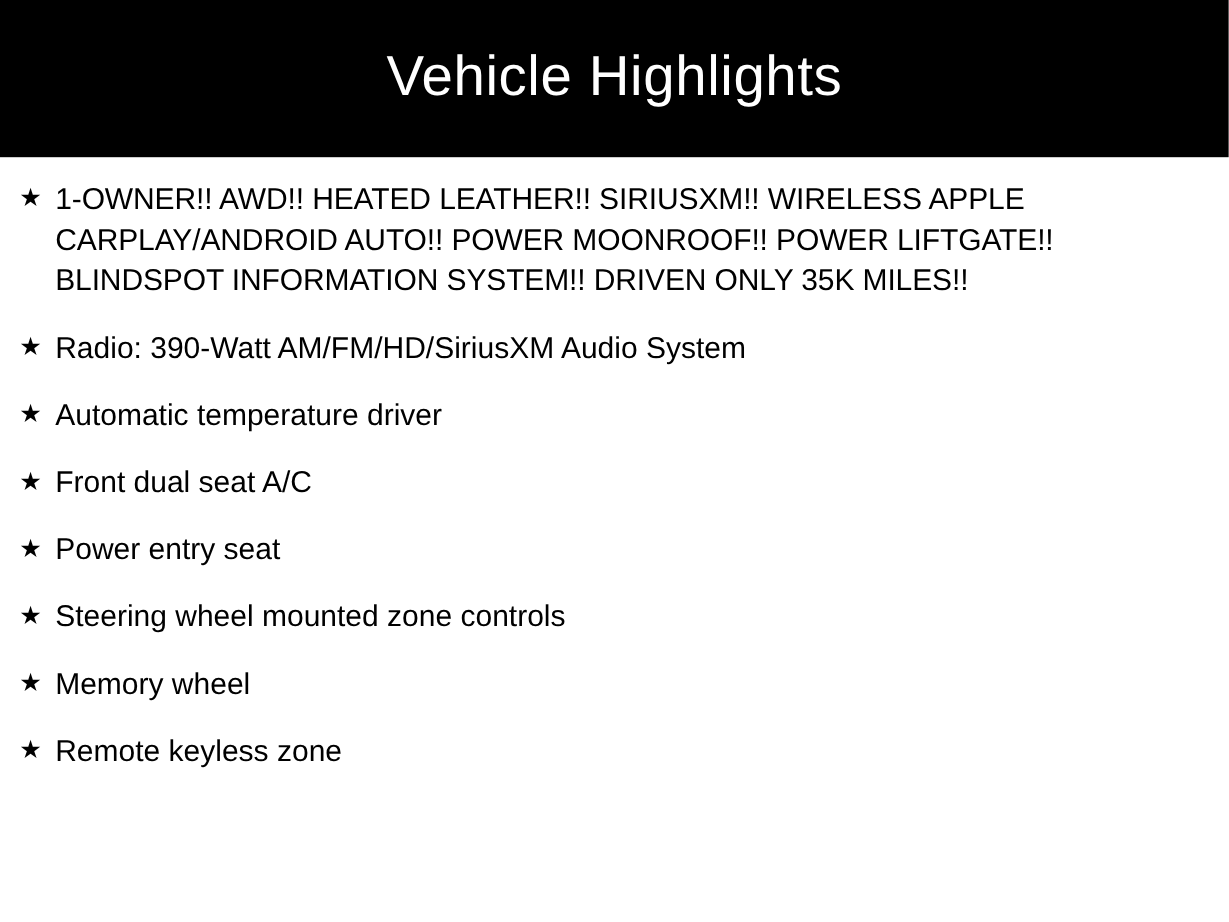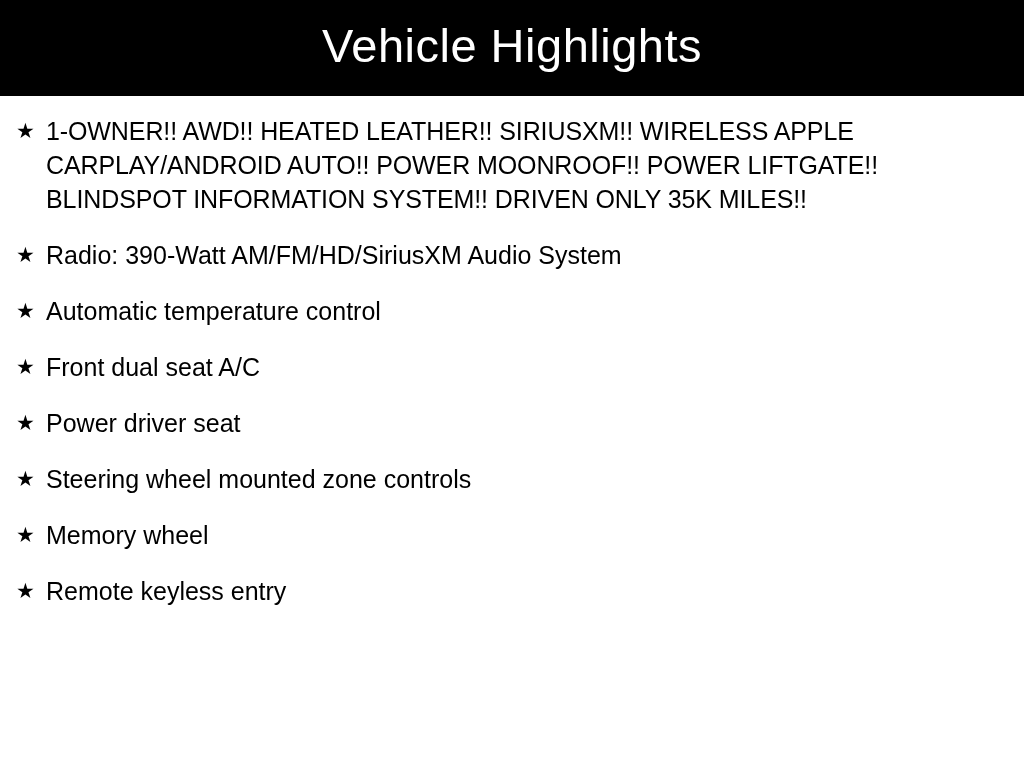--- a/index.html
+++ b/index.html
@@ -16,21 +16,21 @@
   .page {
     width: 1024px;
     height: 768px;
     position: relative;
     background: #ffffff;
     display: flex;
     flex-direction: column;
   }
   .header-bar {
     width: 100%;
-    height: 96px;
+    height: 131px;
     background: #000000;
     display: flex;
     align-items: center;
     justify-content: center;
     flex: 0 0 auto;
   }
   .header-title {
     color: #ffffff;
     font-size: 47px;
     font-weight: normal;
@@ -86,43 +86,43 @@
       <span class="item-text">1-OWNER!! AWD!! HEATED LEATHER!! SIRIUSXM!! WIRELESS APPLE CARPLAY/ANDROID AUTO!! POWER MOONROOF!! POWER LIFTGATE!! BLINDSPOT INFORMATION SYSTEM!! DRIVEN ONLY 35K MILES!!</span>
     </li>
 
     <li class="highlight-item">
       <span class="bullet-star">★</span>
       <span class="item-text">Radio: 390-Watt AM/FM/HD/SiriusXM Audio System</span>
     </li>
 
     <li class="highlight-item">
       <span class="bullet-star">★</span>
-      <span class="item-text">Automatic temperature control</span>
+      <span class="item-text">Automatic temperature driver</span>
     </li>
 
     <li class="highlight-item">
       <span class="bullet-star">★</span>
       <span class="item-text">Front dual seat A/C</span>
     </li>
 
     <li class="highlight-item">
       <span class="bullet-star">★</span>
-      <span class="item-text">Power driver seat</span>
+      <span class="item-text">Power entry seat</span>
     </li>
 
     <li class="highlight-item">
       <span class="bullet-star">★</span>
       <span class="item-text">Steering wheel mounted zone controls</span>
     </li>
 
     <li class="highlight-item">
       <span class="bullet-star">★</span>
       <span class="item-text">Memory wheel</span>
     </li>
 
     <li class="highlight-item">
       <span class="bullet-star">★</span>
-      <span class="item-text">Remote keyless entry</span>
+      <span class="item-text">Remote keyless zone</span>
     </li>
 
   </ul>
 
 </div>
 
 </body></html>

